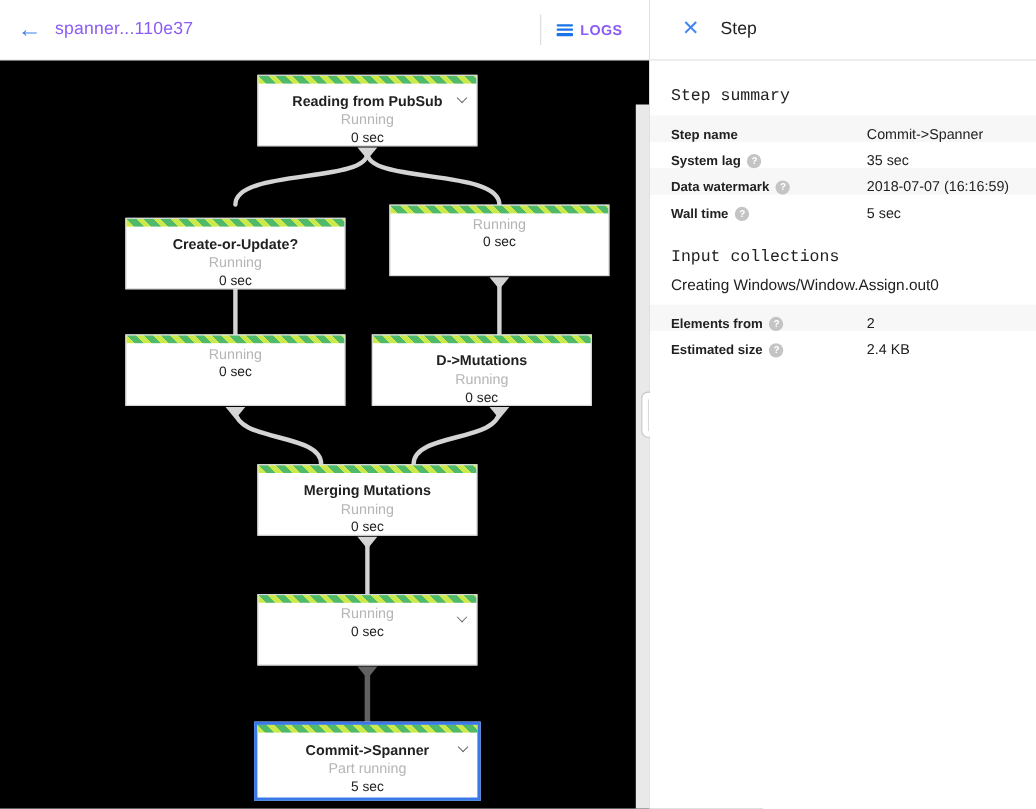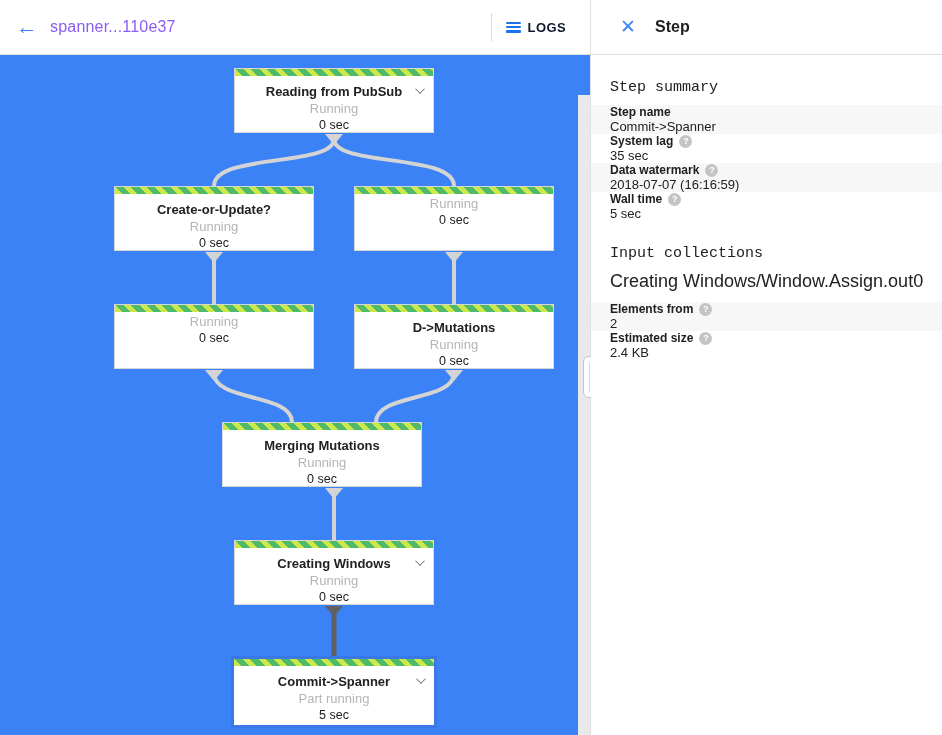--- a/index.html
+++ b/index.html
@@ -18,29 +18,29 @@
   }
   .back-btn {
     width:34px; height:34px; margin-left:10px; border:none; background:transparent;
     color:#4285f4; font-size:22px; line-height:34px; cursor:pointer;
   }
   .job-title { font-size:16px; color:#8b5cf6; margin-left:6px; letter-spacing:.2px; }
   .topbar-spacer { flex:1; }
   .mini-divider { width:1px; height:28px; background:#dadada; margin-right:14px; }
   .logs-btn {
     display:flex; align-items:center; gap:7px; border:none; background:transparent;
-    color:#0f172a; font-size:13px; font-weight:700; letter-spacing:.4px;
+    color:#8b5cf6; font-size:13px; font-weight:700; letter-spacing:.4px;
     margin-right:24px; cursor:pointer; height:34px;text-align:right;
   }
   .logs-icon { width:15px; height:11px; position:relative; }
   .logs-icon span { position:absolute; left:0; width:15px; height:2.5px; background:#1a73e8; border-radius:1px; }
   .logs-icon span:nth-child(1){top:0;} .logs-icon span:nth-child(2){top:4.25px;} .logs-icon span:nth-child(3){top:8.5px;}
 
   
-  .graph-panel { position:absolute; left:0; top:55px; width:590px; height:680px; background:#3b82f6; }
+  .graph-panel { position:absolute; left:0; top:55px; width:590px; height:680px; background:#000000; }
   .edges { position:absolute; left:0; top:0; }
 
   .node {
     position:absolute; width:200px; height:65px; background:#fff;
     border:1px solid #d6d6d6; text-align:center; cursor:pointer;
   }
   .stripe {
     height:7px; width:100%;
     background:repeating-linear-gradient(45deg,#cbe94b 0 5px,#50b96a 5px 11px);
   }
@@ -70,28 +70,28 @@
 
   
   .side-panel { position:absolute; left:591px; top:0; width:351px; height:735px; background:#fff; }
   .side-header {
     height:55px; border-bottom:1px solid #e0e0e0; display:flex; align-items:center;
   }
   .close-btn {
     border:none; background:transparent; color:#4285f4; font-size:19px;
     width:34px; height:34px; margin-left:20px; cursor:pointer; line-height:34px;
   }
-  .side-title { font-size:16px; color:#212121; margin-left:10px;font-weight:bold; }
+  .side-title { font-size:16px; color:#212121; margin-left:10px; }
 
   .section-heading { font-size:15px; color:#212121; margin:24px 0 9px 19px;font-family:Liberation Mono, monospace; }
-  .collection-name { font-size:18px; color:#212121; margin:2px 0 10px 19px; }
+  .collection-name { font-size:14px; color:#212121; margin:2px 0 10px 19px; }
 
   .kv-table { width:100%; }
   .kv-row {
-    display:flex; align-items:flex-start; min-height:24px; padding:0 0 0 19px; font-size:12px;flex-direction:column;
+    display:flex; align-items:flex-end; min-height:24px; padding:0 0 0 19px; font-size:12px;
   }
   .kv-row.alt { background:#f7f7f7; }
   .kv-label { font-weight:700; color:#212121; display:flex; align-items:center; gap:6px; width:178px; }
   .kv-value { font-size:13px; color:#212121; font-weight:400; }
   .help-icon {
     width:13px; height:13px; border-radius:50%; background:#c4c4c4; color:#fff;
     font-size:9px; font-weight:700; display:inline-flex; align-items:center; justify-content:center;
     cursor:pointer; flex:0 0 auto;
   }
 </style>
@@ -139,57 +139,56 @@
     </svg>
 
     <div class="node" style="left:234px;top:13px">
       <div class="stripe"></div>
       <div class="chev"></div>
       <div class="nt">Reading from PubSub</div>
       <div class="ns">Running</div>
       <div class="nd">0 sec</div>
     </div>
 
-    <div class="node" style="left:114px;top:131px">
+    <div class="node" style="left:114px;top:143px">
       <div class="stripe"></div>
       <div class="nt">Create-or-Update?</div>
       <div class="ns">Running</div>
       <div class="nd">0 sec</div>
     </div>
 
     <div class="node" style="left:354px;top:131px">
       <div class="stripe"></div>
       <div class="ns">Running</div>
       <div class="nd">0 sec</div>
     </div>
 
     <div class="node" style="left:114px;top:249px">
       <div class="stripe"></div>
       <div class="ns">Running</div>
       <div class="nd">0 sec</div>
     </div>
 
-    <div class="node" style="left:354px;top:249px">
+    <div class="node" style="left:338px;top:249px">
       <div class="stripe"></div>
       <div class="nt">D-&gt;Mutations</div>
       <div class="ns">Running</div>
       <div class="nd">0 sec</div>
     </div>
 
-    <div class="node" style="left:222px;top:367px">
+    <div class="node" style="left:234px;top:367px">
       <div class="stripe"></div>
       <div class="nt">Merging Mutations</div>
       <div class="ns">Running</div>
       <div class="nd">0 sec</div>
     </div>
 
     <div class="node" style="left:234px;top:485px">
       <div class="stripe"></div>
       <div class="chev"></div>
-      <div class="nt">Creating Windows</div>
       <div class="ns">Running</div>
       <div class="nd">0 sec</div>
     </div>
 
     <div class="node selected" style="left:231px;top:601px">
       <div class="stripe"></div>
       <div class="chev"></div>
       <div class="nt">Commit-&gt;Spanner</div>
       <div class="ns">Part running</div>
       <div class="nd">5 sec</div>

